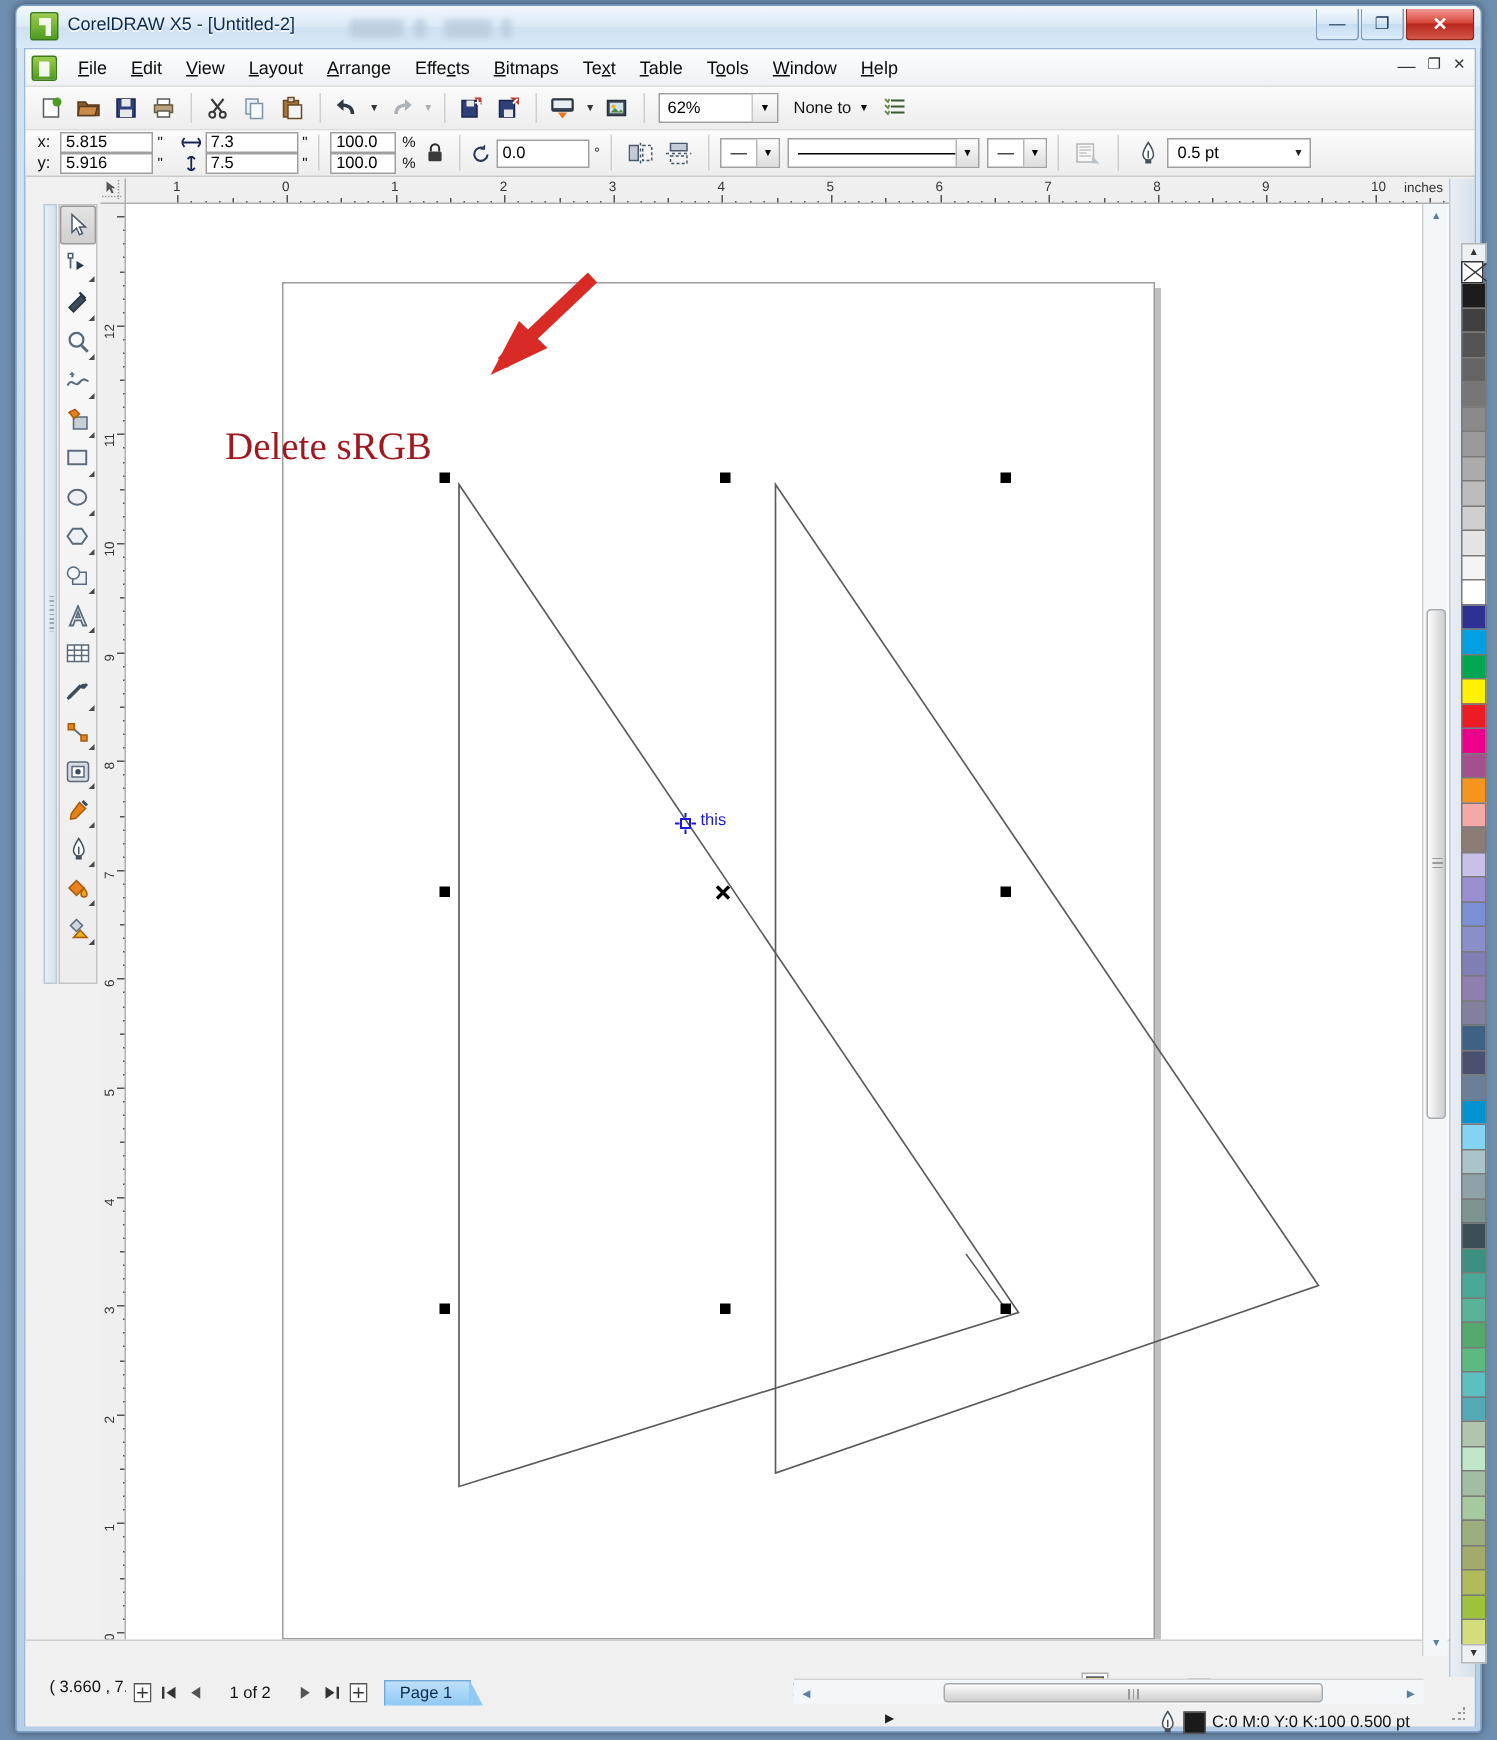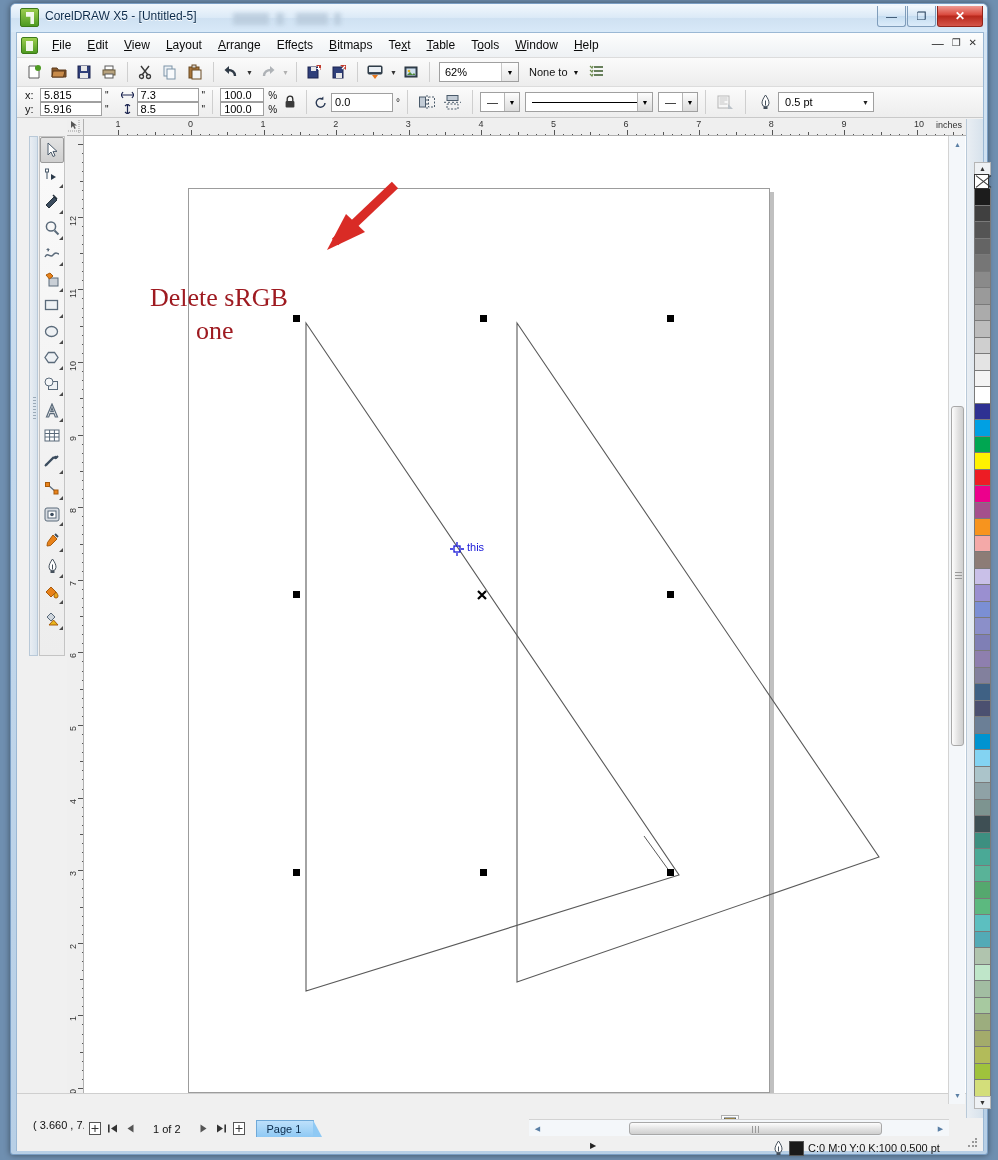--- a/index.html
+++ b/index.html
@@ -349,21 +349,21 @@
   svg.overlay { position:absolute; left:0; top:0; width:882px; height:982px; pointer-events:none; }
   #edge-label { position:absolute; font-size:11px; color:#1717d8; font-family:"Liberation Sans",sans-serif;}
 </style>
 </head>
 <body>
 
 <div id="app-window">
 
   <div id="titlebar">
     <div id="app-icon"></div>
-    <div id="title-text">CorelDRAW X5 - [Untitled-5]</div>
+    <div id="title-text">CorelDRAW X5 - [Untitled-2]</div>
     <div class="title-ghost" style="left:222px;width:36px;"></div>
     <div class="title-ghost" style="left:265px;width:8px;"></div>
     <div class="title-ghost" style="left:285px;width:32px;"></div>
     <div class="title-ghost" style="left:323px;width:7px;"></div>
     <div class="win-btns">
       <div class="win-btn">
         <div class="g">—</div>
       </div>
       <div class="win-btn">
         <div class="g">❐</div>
@@ -538,21 +538,21 @@
           <span class="field" style="width:62px;">
             <span>7.3</span>
           </span>
           <span class="unit">"</span>
         </div>
         <div class="xy-row">
           <svg width="13" height="10" viewBox="0 0 13 10">
             <path d="M6.5 0v10M4 2l2.5-2L9 2M4 8l2.5 2L9 8" stroke="#1c2550" fill="none" stroke-width="1.2"></path>
           </svg>
           <span class="field" style="width:62px;">
-            <span>8.5</span>
+            <span>7.5</span>
           </span>
           <span class="unit">"</span>
         </div>
       </div>
 
       <div class="pb-sep"></div>
 
       <div class="pct-block">
         <div class="pct-row">
           <span class="field" style="width:44px;">
@@ -1040,21 +1040,20 @@
         </g>
 
         <g>
           <path d="M311 49 L251 106" stroke="#d92b26" stroke-width="9" stroke-linecap="butt"></path>
           <path d="M243 114 L281 96 L262 78 Z" fill="#d92b26"></path>
         </g>
       </svg>
 
       <div id="annot-text">
         <span>Delete sRGB</span>
-        <span class="l2">one</span>
       </div>
 
       <div class="handle" style="left:209px;top:179px;"></div>
       <div class="handle" style="left:396px;top:179px;"></div>
       <div class="handle" style="left:583px;top:179px;"></div>
       <div class="handle" style="left:209px;top:455px;"></div>
       <div class="handle" style="left:583px;top:455px;"></div>
       <div class="handle" style="left:209px;top:733px;"></div>
       <div class="handle" style="left:396px;top:733px;"></div>
       <div class="handle" style="left:583px;top:733px;"></div>

